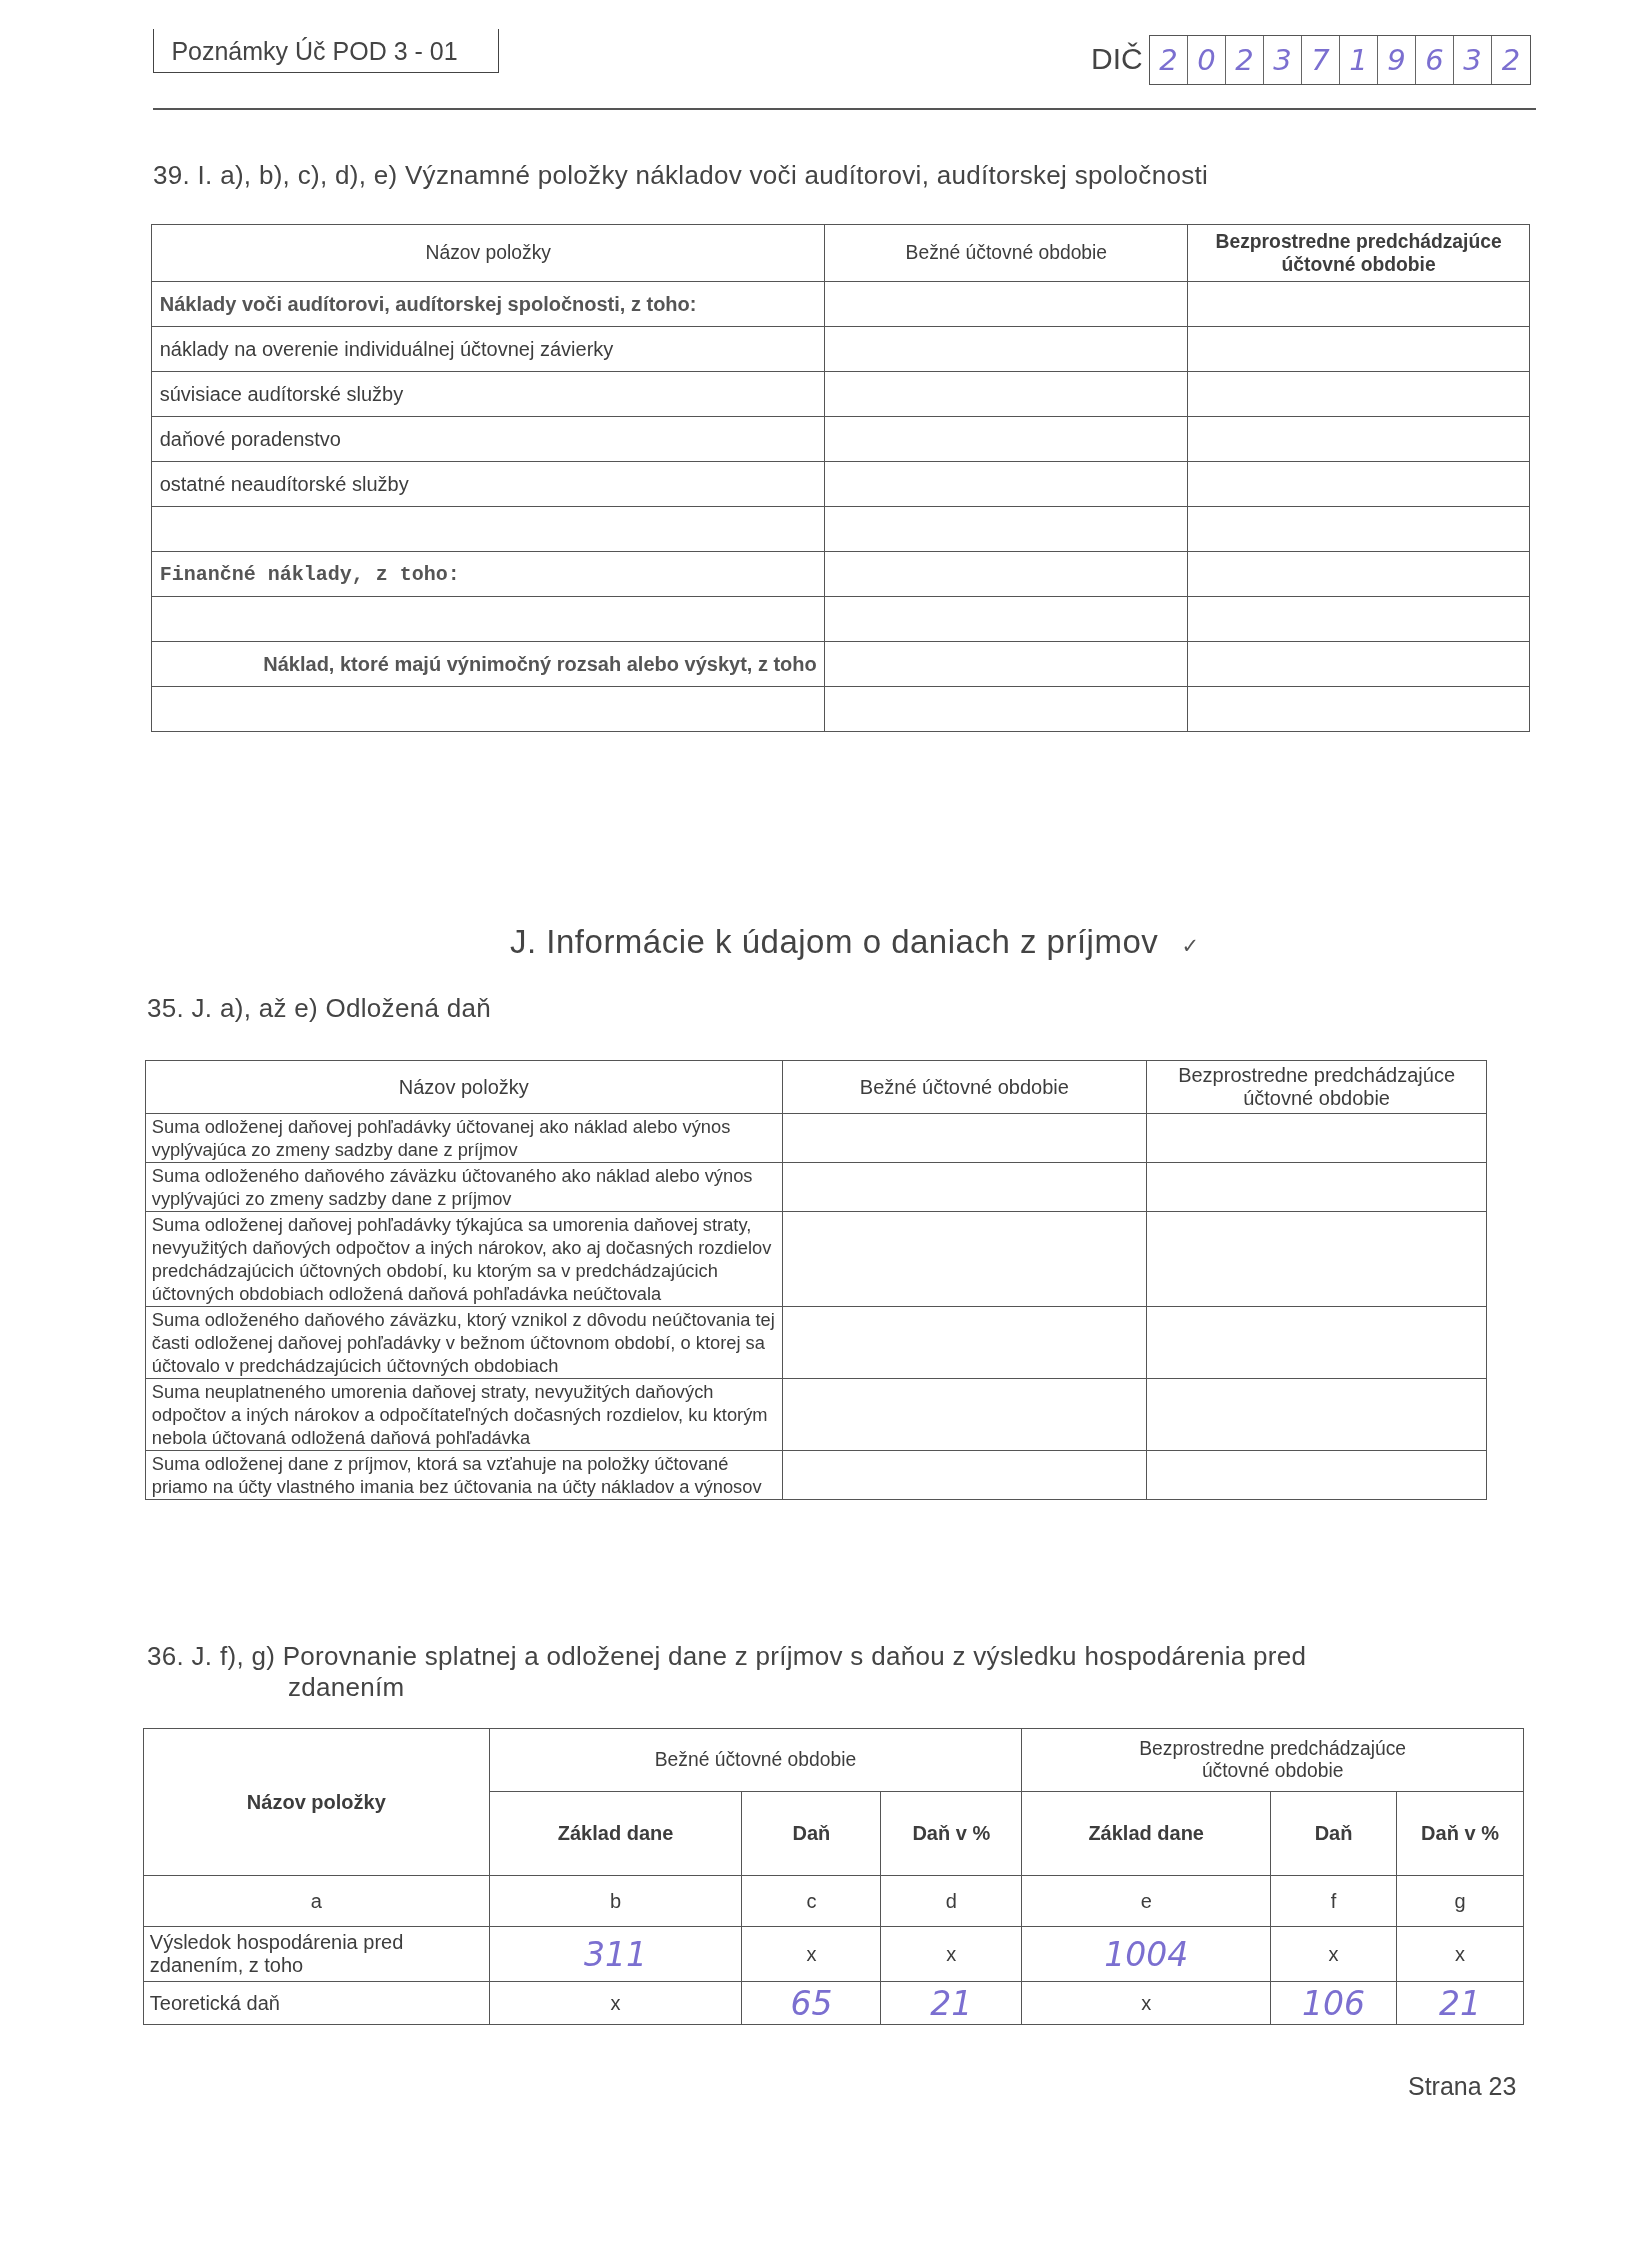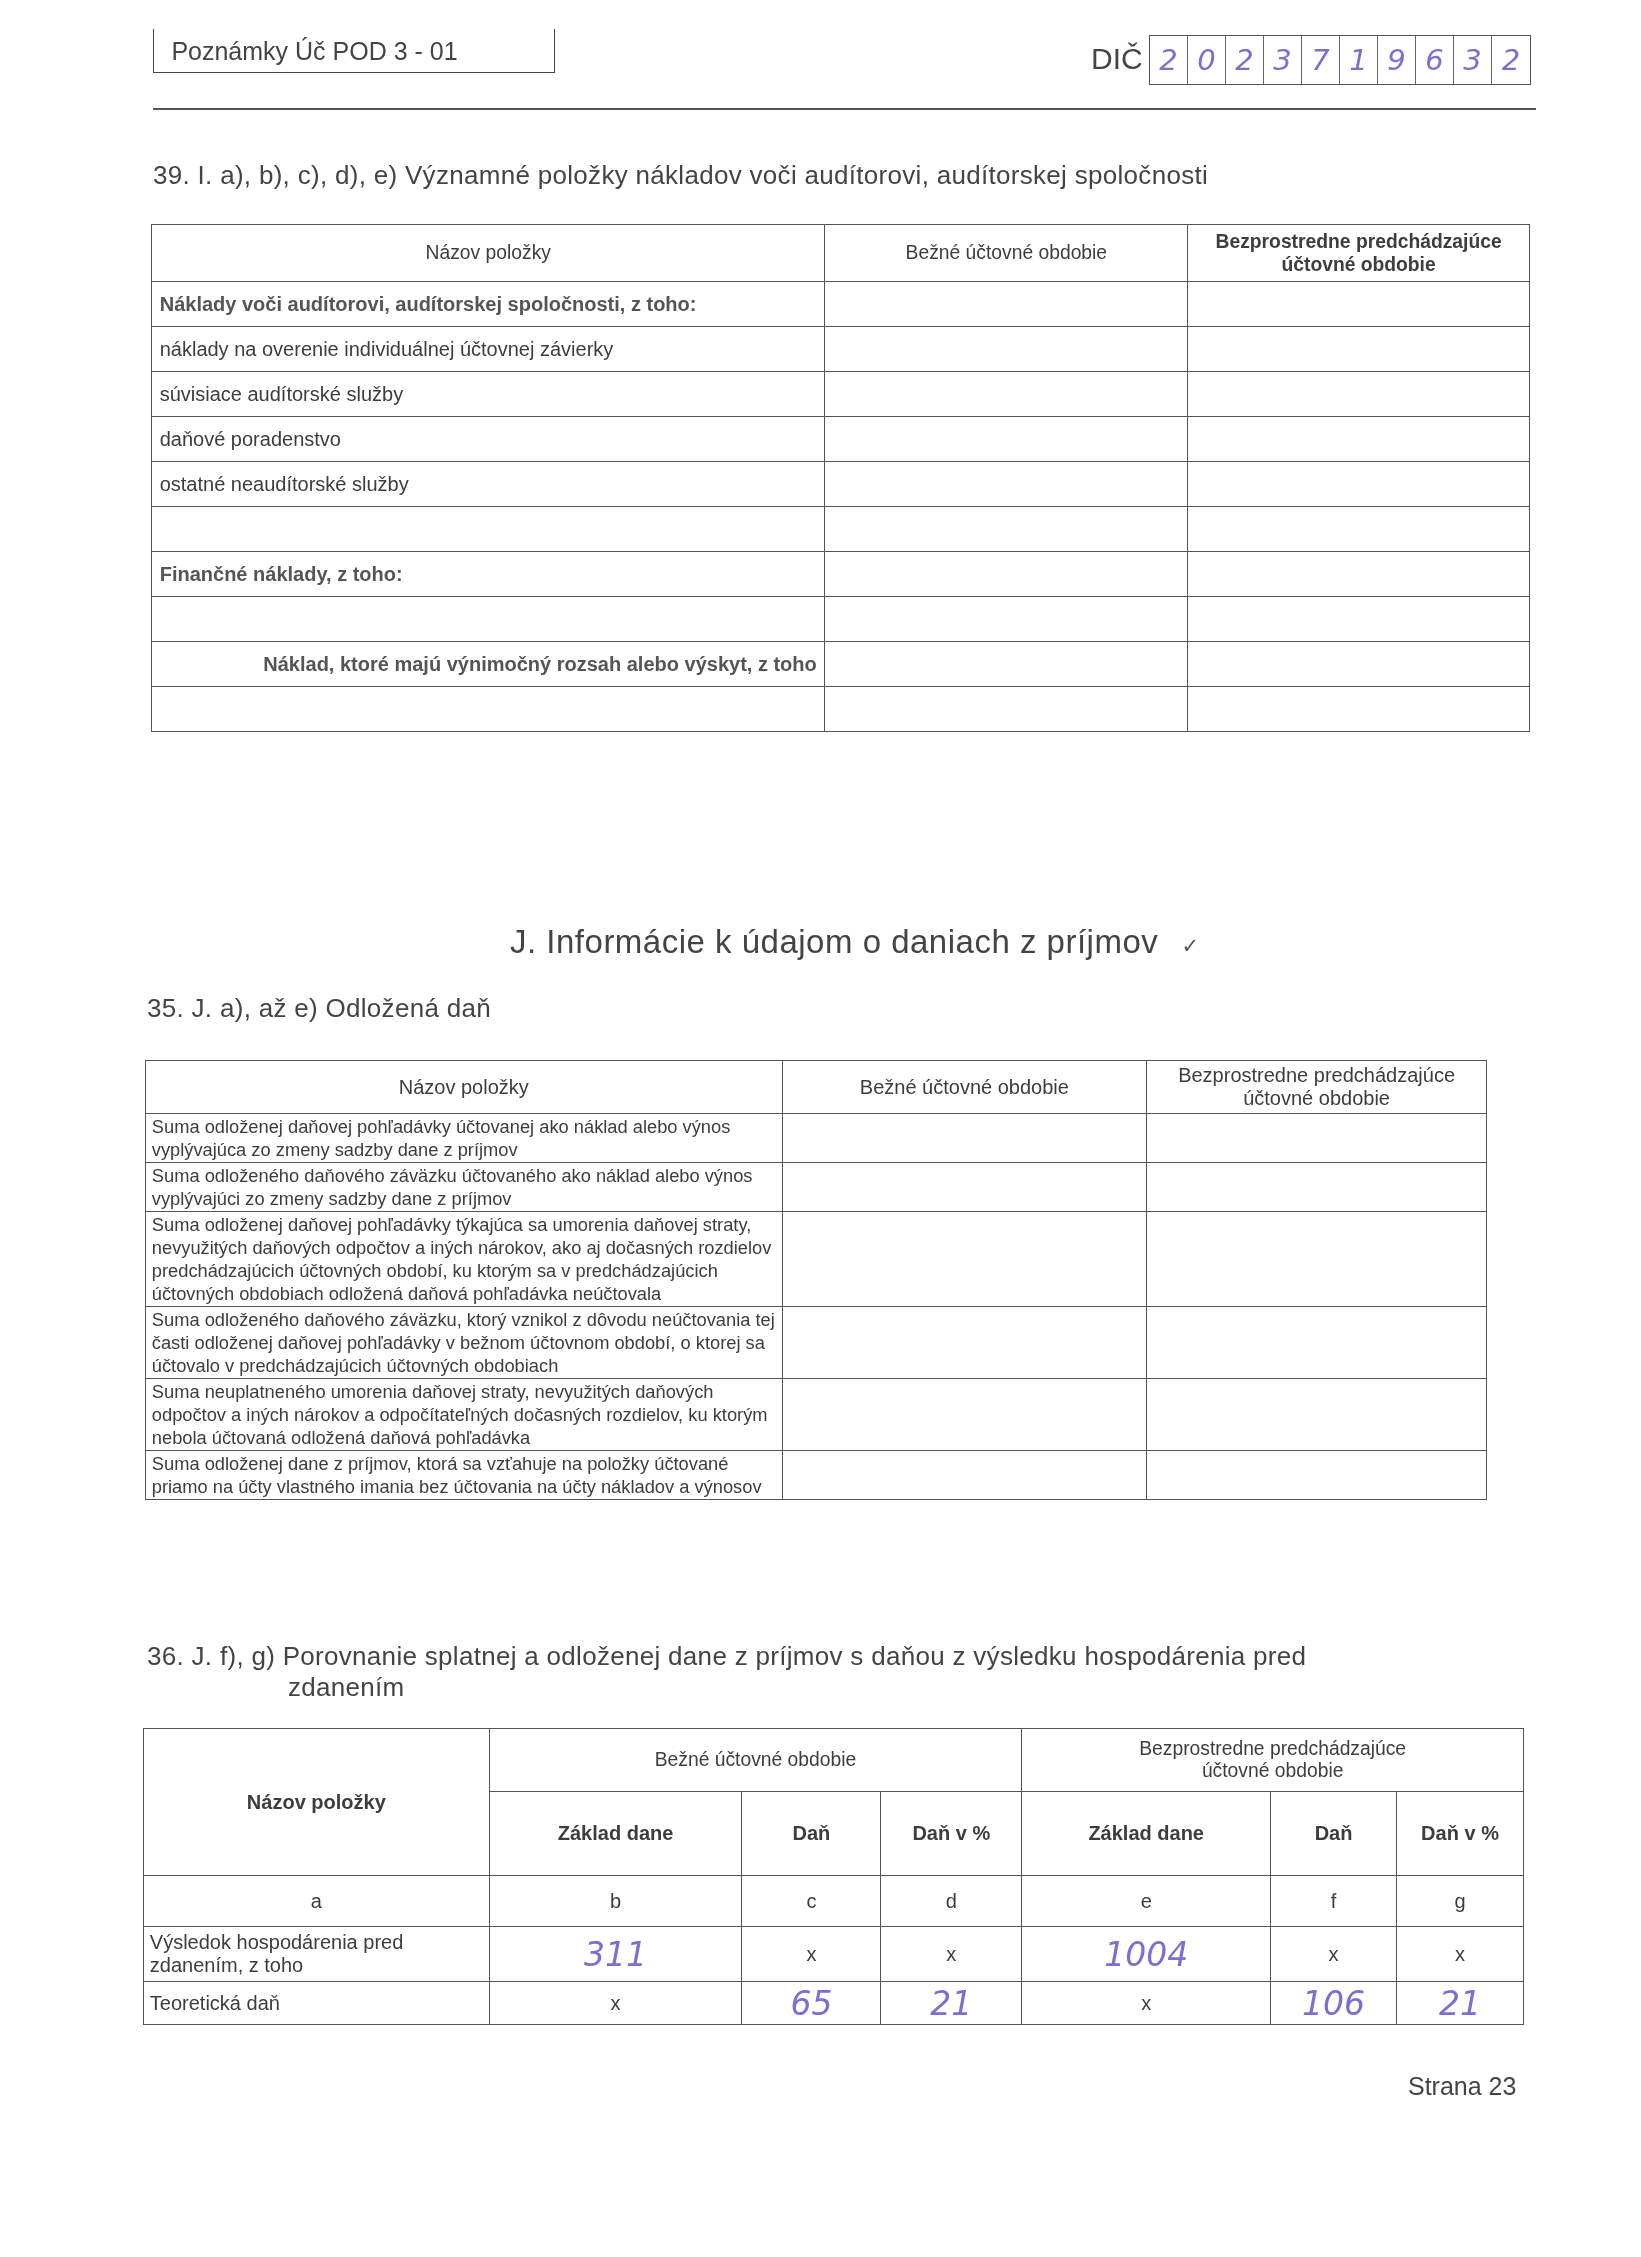--- a/index.html
+++ b/index.html
@@ -1,18 +1,18 @@
 <!DOCTYPE html>
 <html><head>
 <meta charset="utf-8">
 <style>
   html, body { margin:0; padding:0; background:#ffffff; }
   body { width:1641px; height:2257px; position:relative; font-family:"Liberation Sans", sans-serif; color:#3a3a3a; overflow:hidden; }
   .abs { position:absolute; }
-  .hdr-box { left:153px; top:29px; width:402px; height:44px; border-left:1.9px solid #444; border-right:1.9px solid #444; border-bottom:1.9px solid #444; box-sizing:border-box; font-size:25px; padding:7.7px 0 0 17.4px; color:#444; }
+  .hdr-box { left:153px; top:29px; width:346px; height:44px; border-left:1.9px solid #444; border-right:1.9px solid #444; border-bottom:1.9px solid #444; box-sizing:border-box; font-size:25px; padding:7.7px 0 0 17.4px; color:#444; }
   .dic-label { left:1091px; top:42px; font-size:30px; color:#444; }
   .dic-boxes { left:1149px; top:35px; display:flex; border:1.9px solid #555; }
   .dic-box { width:38px; height:48px; border-right:1.9px solid #666; box-sizing:border-box; display:flex; align-items:center; justify-content:center; font-family:"DejaVu Sans", sans-serif; font-size:29px; color:#7b6fd0; font-style:italic; }
   .dic-box:last-child { border-right:none; }
   .rule { left:153px; top:108px; width:1383px; height:1.9px; background:#555; }
   .sec-title { font-size:26px; color:#444; letter-spacing:0.3px; }
   table { border-collapse:collapse; position:absolute; }
   td, th { border:1.9px solid #555; font-weight:normal; color:#3d3d3d; }
   .t1 { left:151px; top:224px; width:1379px; font-size:19.3px; }
   .t1 th { text-align:center; height:54px; font-size:19.3px; }
@@ -86,21 +86,21 @@
         <td class="" style="height:44px;line-height:23px;">ostatné neaudítorské služby</td>
         <td></td>
         <td></td>
       </tr>
       <tr>
         <td class="" style="height:44px;line-height:23px;"></td>
         <td></td>
         <td></td>
       </tr>
       <tr>
-        <td class="bold" style="height:44px;line-height:23px;">Finančné náklady, z toho:</td>
+        <td class="bold" style="height:44px;line-height:23px;font-family:Liberation Mono, monospace;">Finančné náklady, z toho:</td>
         <td></td>
         <td></td>
       </tr>
       <tr>
         <td class="" style="height:44px;line-height:23px;"></td>
         <td></td>
         <td></td>
       </tr>
       <tr>
         <td class="bold" style="height:44px;line-height:23px;text-align:right;">Náklad, ktoré majú výnimočný rozsah alebo výskyt, z toho</td>

